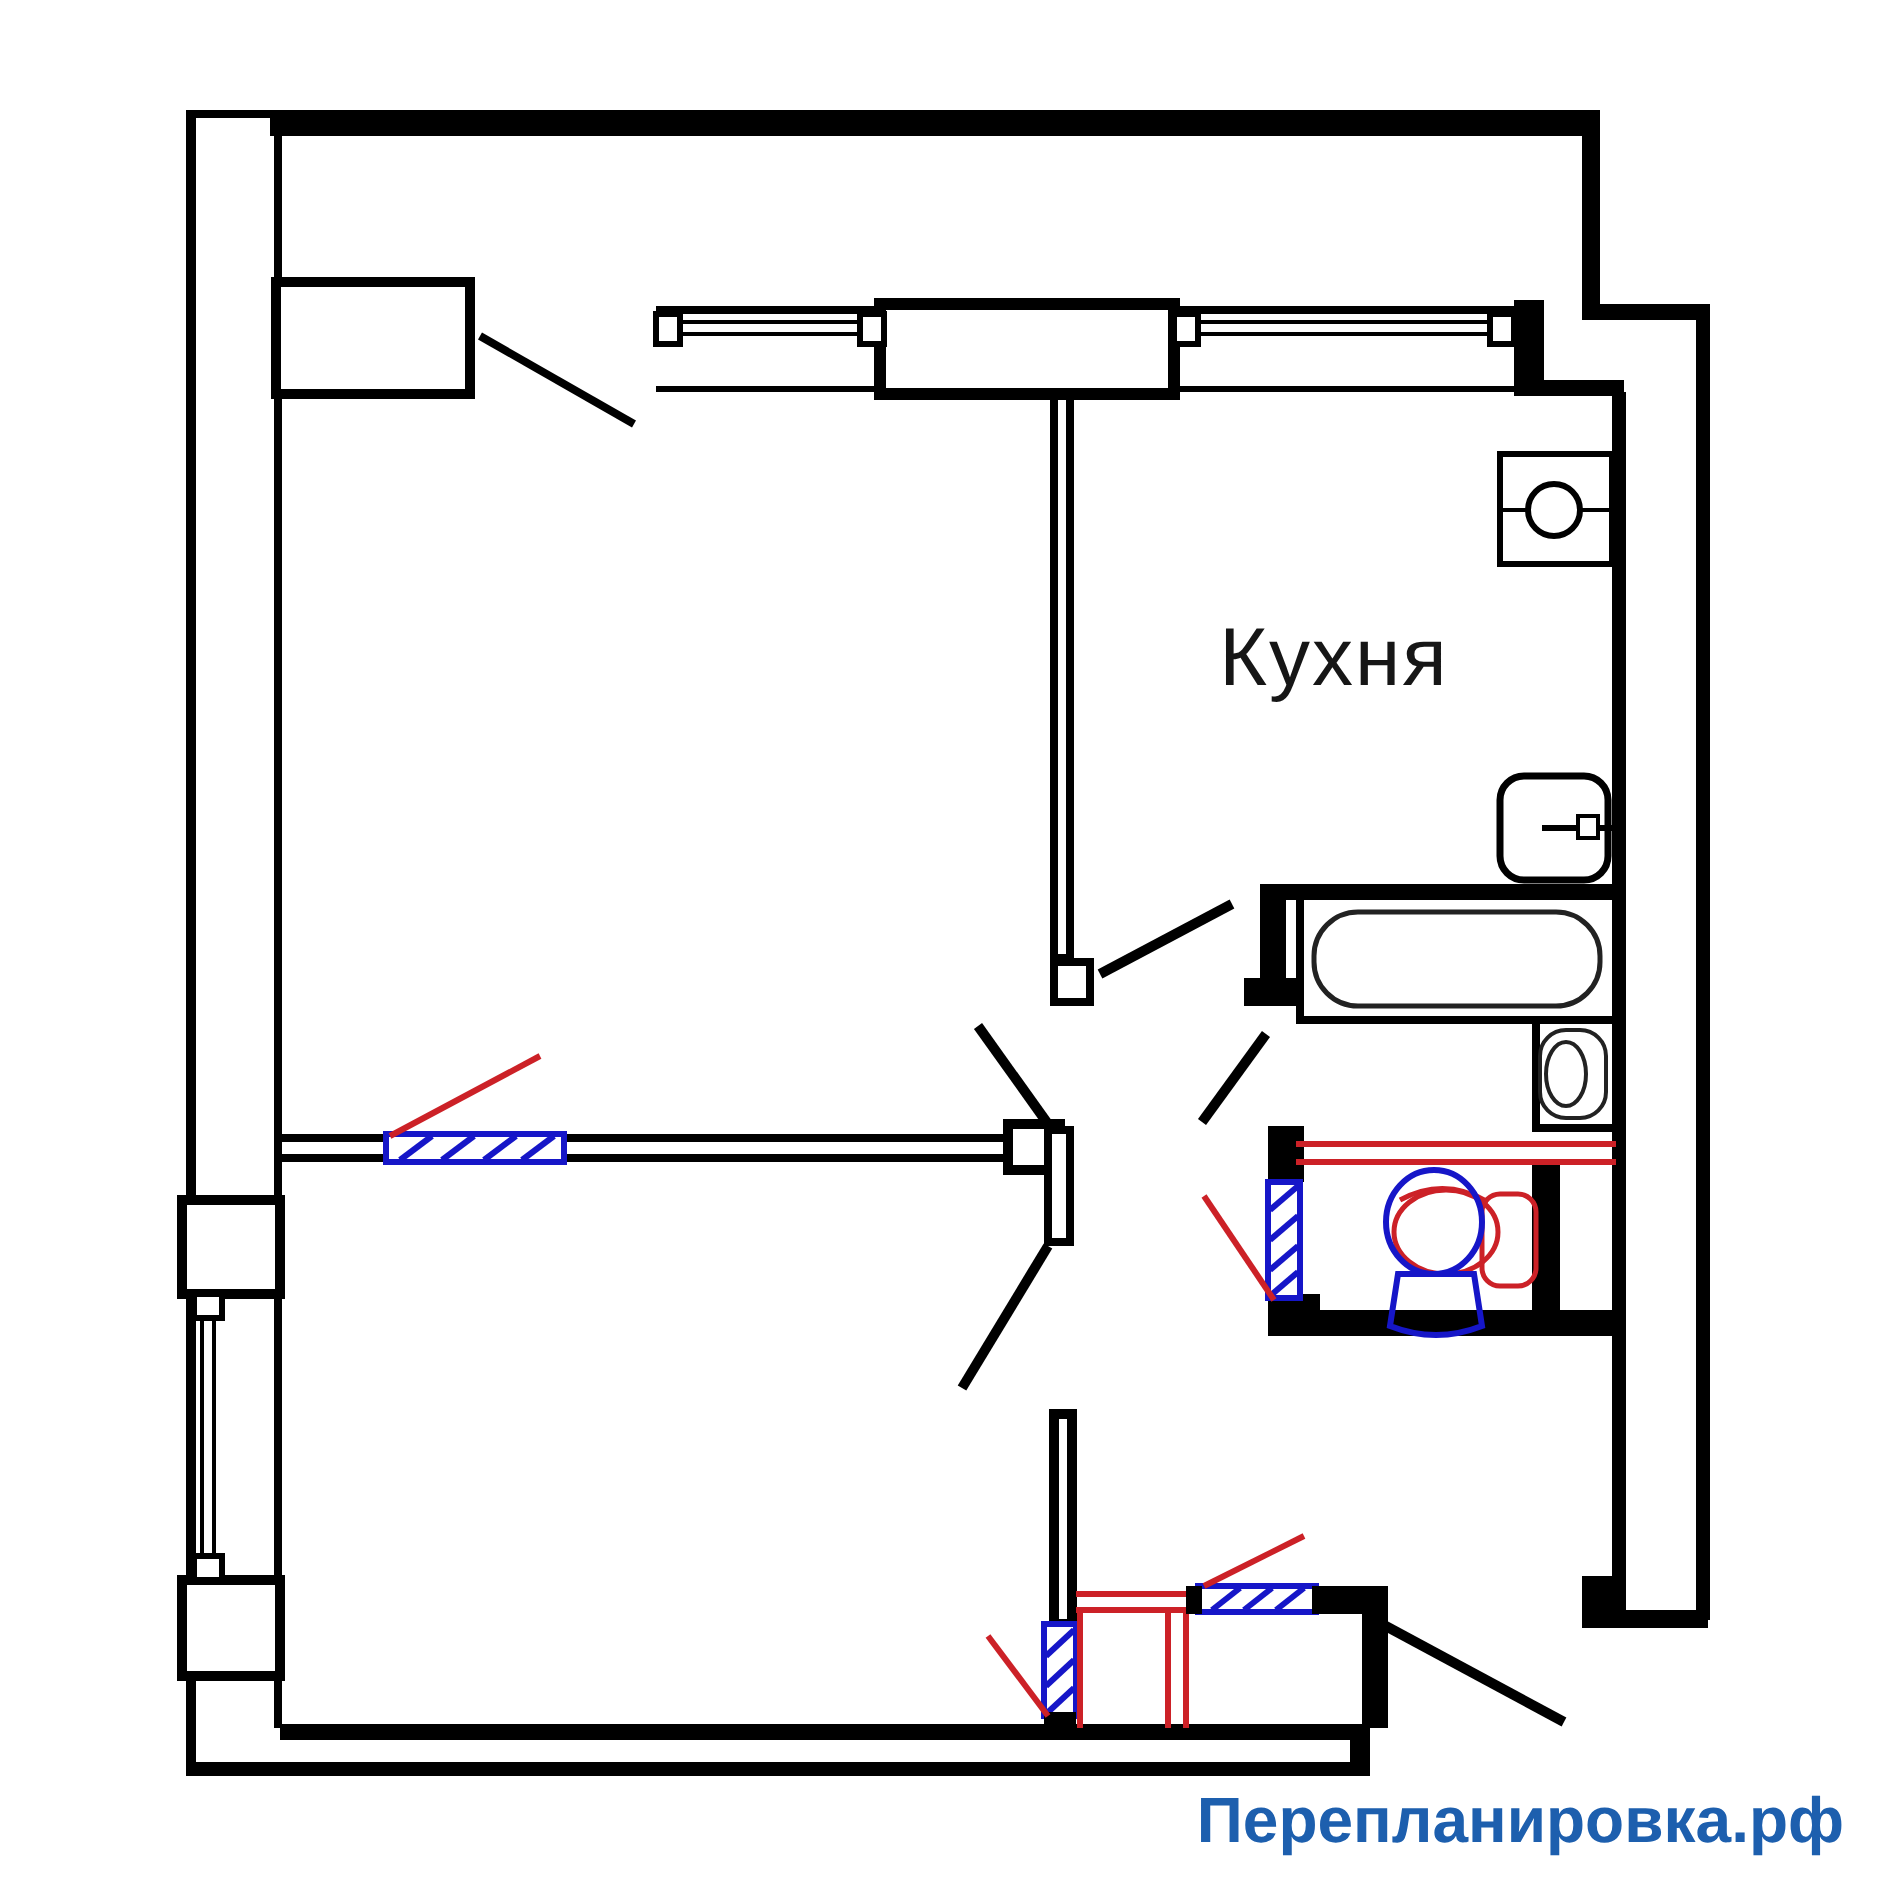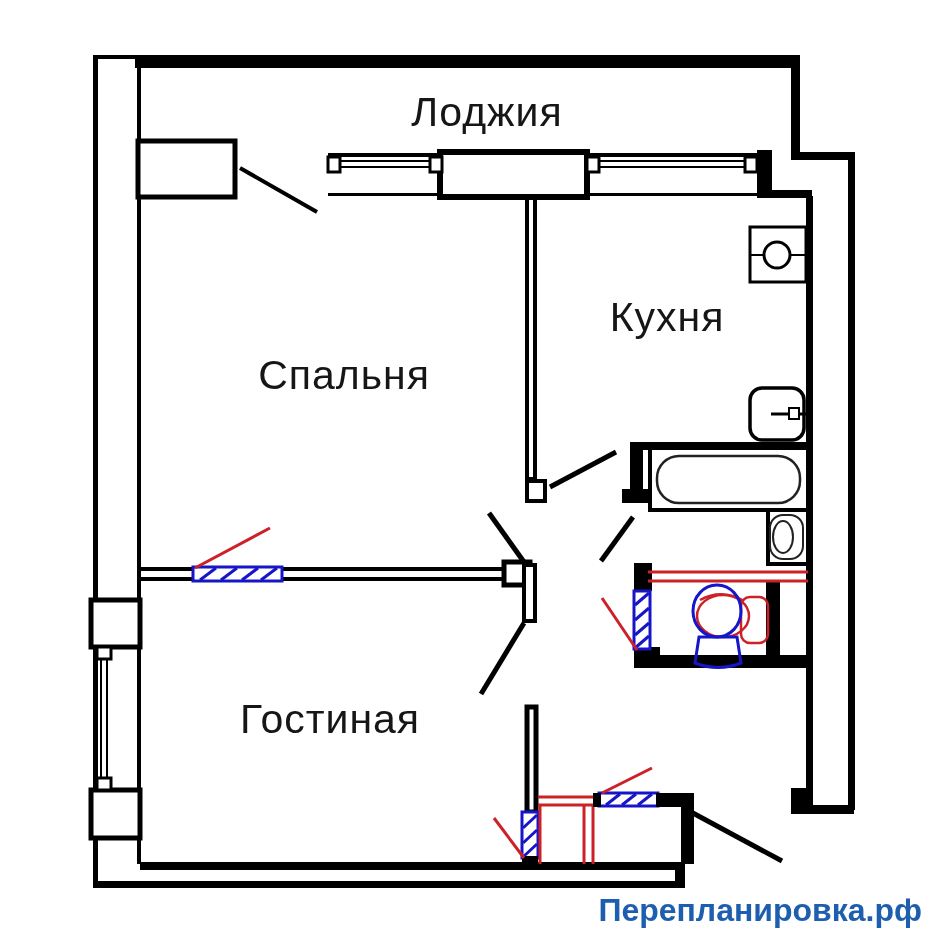--- a/index.html
+++ b/index.html
@@ -183,19 +183,16 @@
     <rect x="789" y="408" width="10" height="11" fill="#ffffff" stroke="#000000" stroke-width="2"></rect>
   </g>
 
   <g stroke="#000000" stroke-width="5">
     <line x1="550" y1="487" x2="616" y2="452"></line>
     <line x1="489" y1="513" x2="524" y2="562"></line>
     <line x1="481" y1="694" x2="524" y2="623"></line>
   </g>
 </svg>
 
-  <div class="room-label" style="left:487px;top:112px;">Лоджия</div>
-  <div class="room-label" style="left:344px;top:375px;">Спальня</div>
-  <div class="room-label" style="left:667px;top:317px;">Кухня</div>
-  <div class="room-label" style="left:330px;top:719px;">Гостиная</div>
+  <div class="room-label" style="left:667px;top:329px;">Кухня</div>
 
   <div class="watermark">Перепланировка.рф</div>
 </div>
 
 </body></html>

